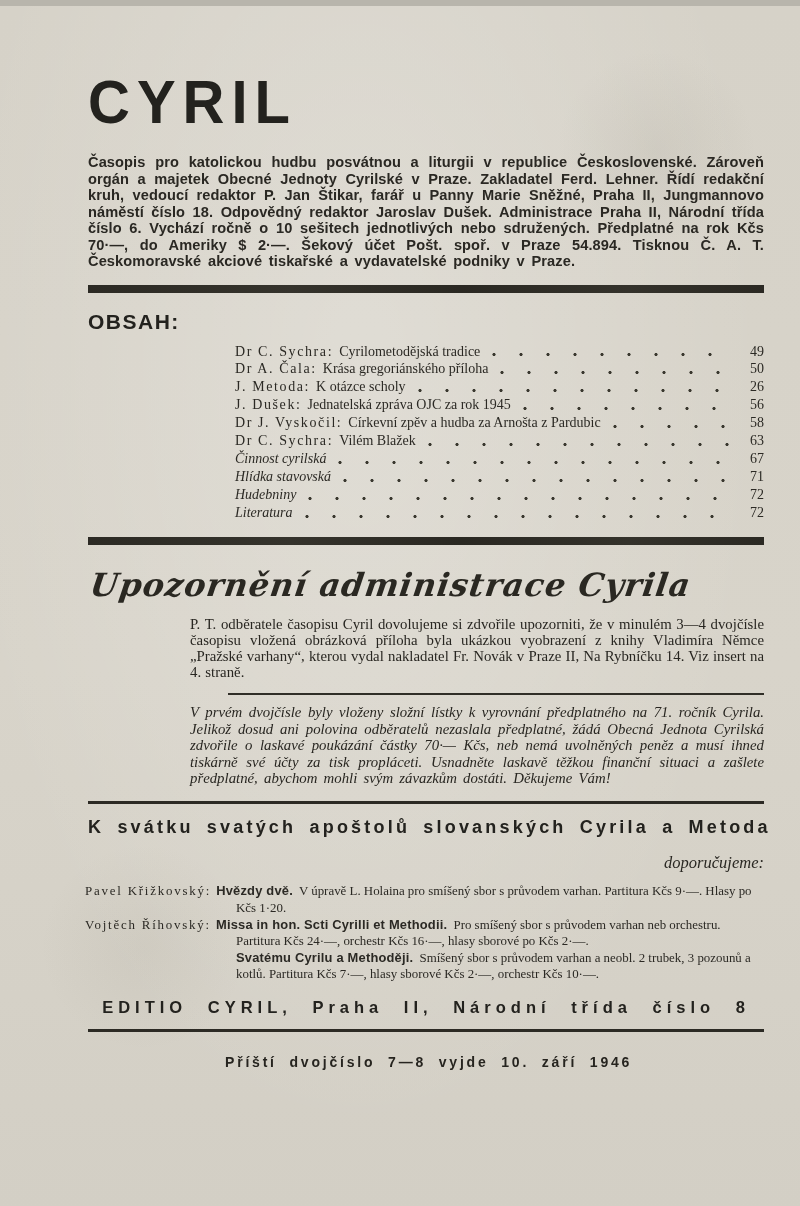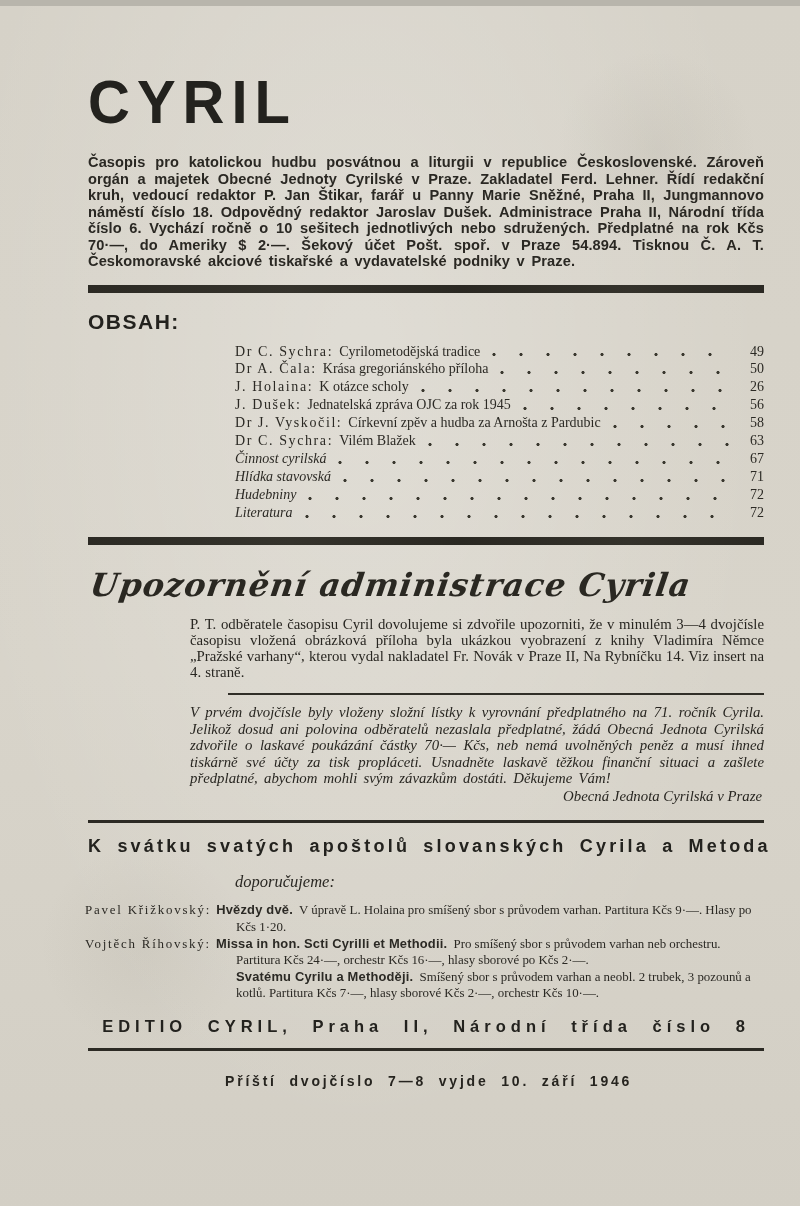--- a/index.html
+++ b/index.html
@@ -149,20 +149,21 @@
     letter-spacing: 3.2px;
     word-spacing: 5px;
     white-space: nowrap;
     color: #23221e;
   }
   .feast-intro {
     margin: 15px 0 0 147px;
     font-style: italic;
     font-size: 16.5px;
     color: #2a2823;
+    text-align: right;
   }
   .rec-list { margin-top: 10px; }
   .rec-row {
     padding-left: 148px;
     text-indent: -151px;
     font-size: 12.9px;
     line-height: 16.2px;
     margin-bottom: 1px;
     color: #2b2924;
   }
@@ -222,21 +223,21 @@
       <span class="toc-leader"></span>
       <span class="toc-page">49</span>
     </div>
     <div class="toc-row">
       <span class="toc-author">Dr A. Čala:</span>
       <span class="toc-title">Krása gregoriánského příloha</span>
       <span class="toc-leader"></span>
       <span class="toc-page">50</span>
     </div>
     <div class="toc-row">
-      <span class="toc-author">J. Holaina:</span>
+      <span class="toc-author">J. Metoda:</span>
       <span class="toc-title">K otázce scholy</span>
       <span class="toc-leader"></span>
       <span class="toc-page">26</span>
     </div>
     <div class="toc-row">
       <span class="toc-author">J. Dušek:</span>
       <span class="toc-title">Jednatelská zpráva OJC za rok 1945</span>
       <span class="toc-leader"></span>
       <span class="toc-page">56</span>
     </div>
@@ -280,21 +281,20 @@
 
   <div class="bar"></div>
 
   <h2 class="notice-heading">Upozornění administrace Cyrila</h2>
 
   <p class="notice-body">P. T. odběratele časopisu Cyril dovolujeme si zdvořile upozorniti, že v minulém 3—4 dvojčísle časopisu vložená obrázková příloha byla ukázkou vyobrazení z knihy Vladimíra Němce „Pražské varhany“, kterou vydal nakladatel Fr. Novák v Praze II, Na Rybníčku 14. Viz insert na 4. straně.</p>
 
   <div class="rule-short"></div>
 
   <p class="appeal-body">V prvém dvojčísle byly vloženy složní lístky k vyrovnání předplatného na 71. ročník Cyrila. Jelikož dosud ani polovina odběratelů nezaslala předplatné, žádá Obecná Jednota Cyrilská zdvořile o laskavé poukázání částky 70·— Kčs, neb nemá uvolněných peněz a musí ihned tiskárně své účty za tisk propláceti. Usnadněte laskavě těžkou finanční situaci a zašlete předplatné, abychom mohli svým závazkům dostáti. Děkujeme Vám!</p>
-  <p class="appeal-signature">Obecná Jednota Cyrilská v Praze</p>
 
   <div class="rule-full"></div>
 
   <h2 class="feast-heading">K svátku svatých apoštolů slovanských Cyrila a Metoda</h2>
 
   <p class="feast-intro">doporučujeme:</p>
 
   <div class="rec-list">
     <p class="rec-row">
       <span class="rec-author">Pavel Křižkovský:</span><b class="rec-title">Hvězdy dvě.</b>

